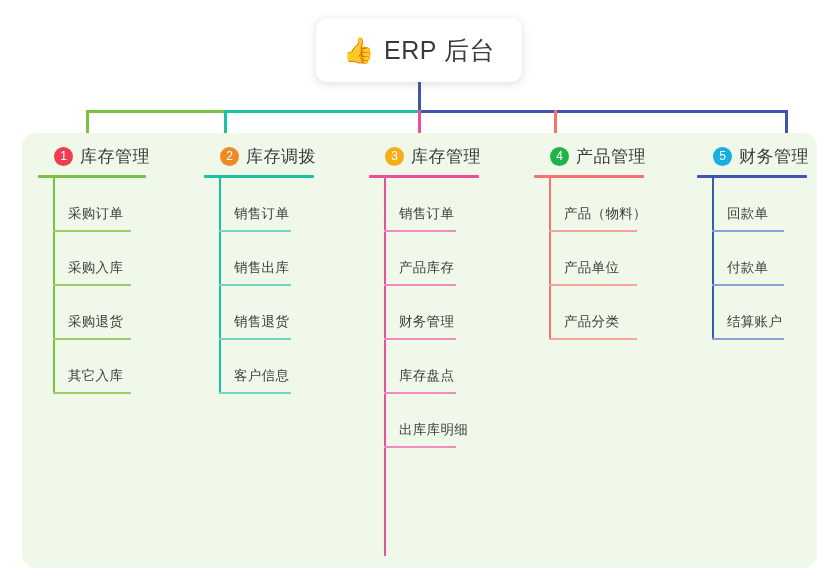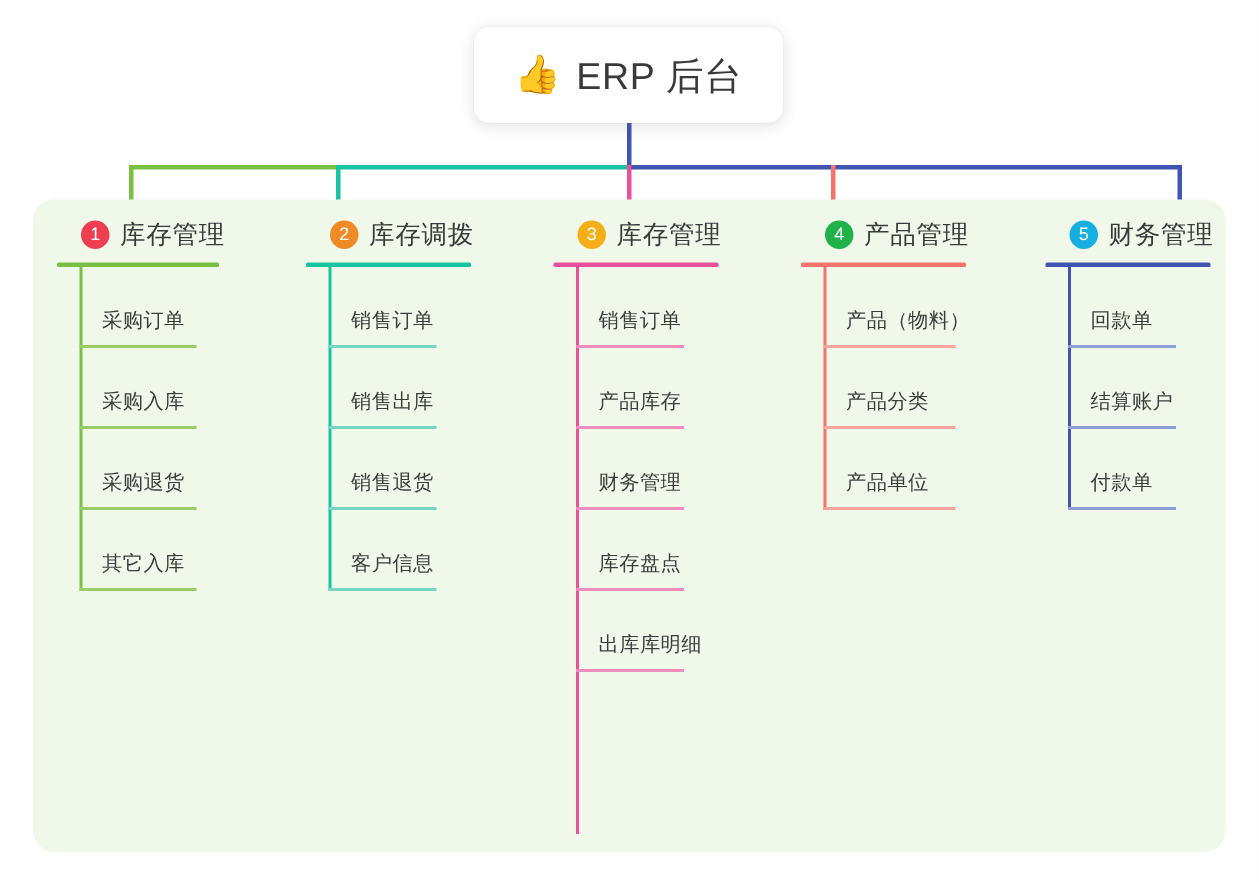--- a/index.html
+++ b/index.html
@@ -238,44 +238,44 @@
         <span class="col-title">产品管理</span>
       </div>
       <div class="col-rule" style="background: rgb(244, 115, 108); width: 110px;"></div>
       <div class="col-body">
         <div class="col-spine" style="background: rgb(244, 115, 108); height: 162px;"></div>
         <div class="leaf">
           <span class="leaf-label">产品（物料）</span>
           <div class="leaf-rule" style="background: rgb(247, 164, 158); width: 88px;"></div>
         </div>
         <div class="leaf">
+          <span class="leaf-label">产品单位</span>
+          <div class="leaf-rule" style="background: rgb(247, 164, 158); width: 88px;"></div>
+        </div>
+        <div class="leaf">
           <span class="leaf-label">产品分类</span>
           <div class="leaf-rule" style="background: rgb(247, 164, 158); width: 88px;"></div>
         </div>
-        <div class="leaf">
-          <span class="leaf-label">产品单位</span>
-          <div class="leaf-rule" style="background: rgb(247, 164, 158); width: 88px;"></div>
-        </div>
       </div>
     </div>
     <div class="column" style="left: 697px; width: 140px;">
       <div class="col-header">
         <span class="col-badge" style="background: rgb(23, 174, 224);">5</span>
         <span class="col-title">财务管理</span>
       </div>
       <div class="col-rule" style="background: rgb(64, 84, 178); width: 110px;"></div>
       <div class="col-body">
         <div class="col-spine" style="background: rgb(64, 84, 178); height: 162px;"></div>
         <div class="leaf">
           <span class="leaf-label">回款单</span>
           <div class="leaf-rule" style="background: rgb(142, 158, 214); width: 72px;"></div>
         </div>
         <div class="leaf">
+          <span class="leaf-label">付款单</span>
+          <div class="leaf-rule" style="background: rgb(142, 158, 214); width: 72px;"></div>
+        </div>
+        <div class="leaf">
           <span class="leaf-label">结算账户</span>
           <div class="leaf-rule" style="background: rgb(142, 158, 214); width: 72px;"></div>
         </div>
-        <div class="leaf">
-          <span class="leaf-label">付款单</span>
-          <div class="leaf-rule" style="background: rgb(142, 158, 214); width: 72px;"></div>
-        </div>
       </div>
     </div>
   </div>
 
 </body></html>

